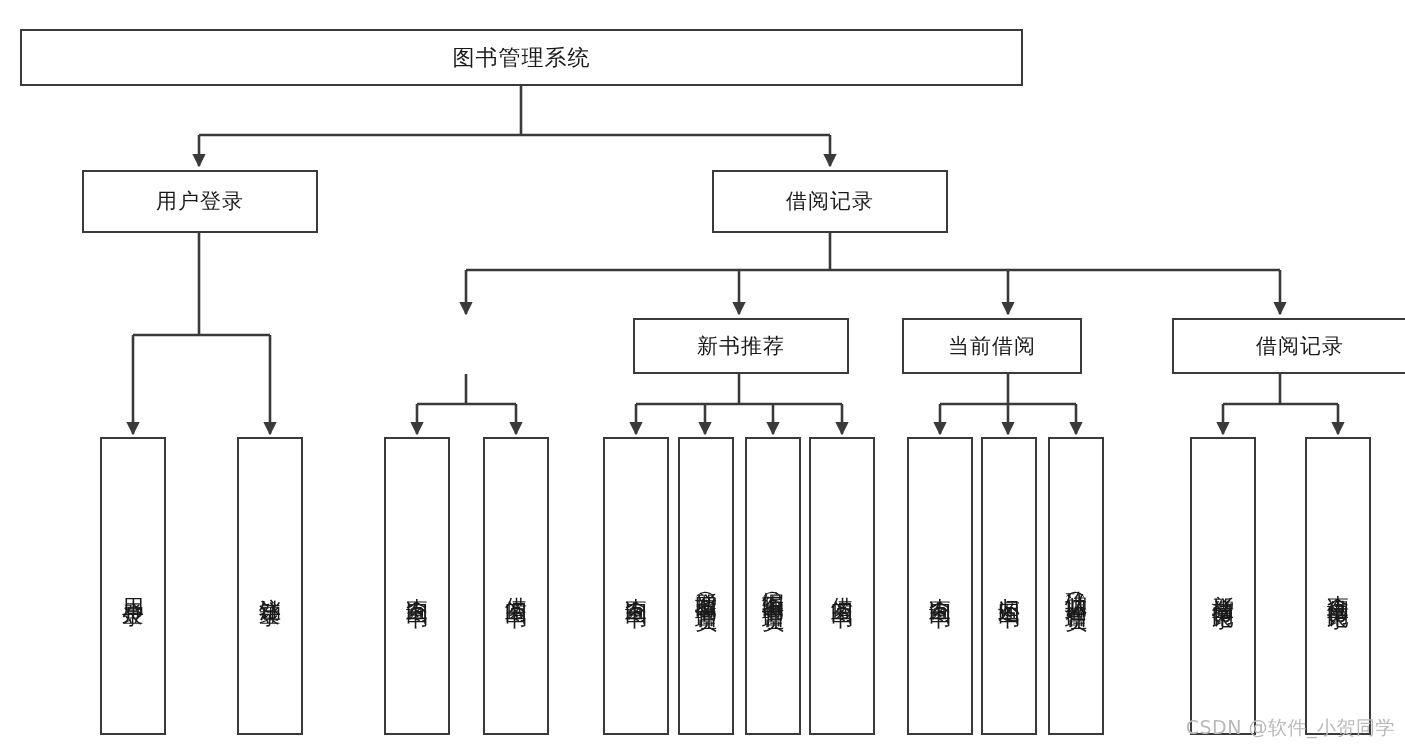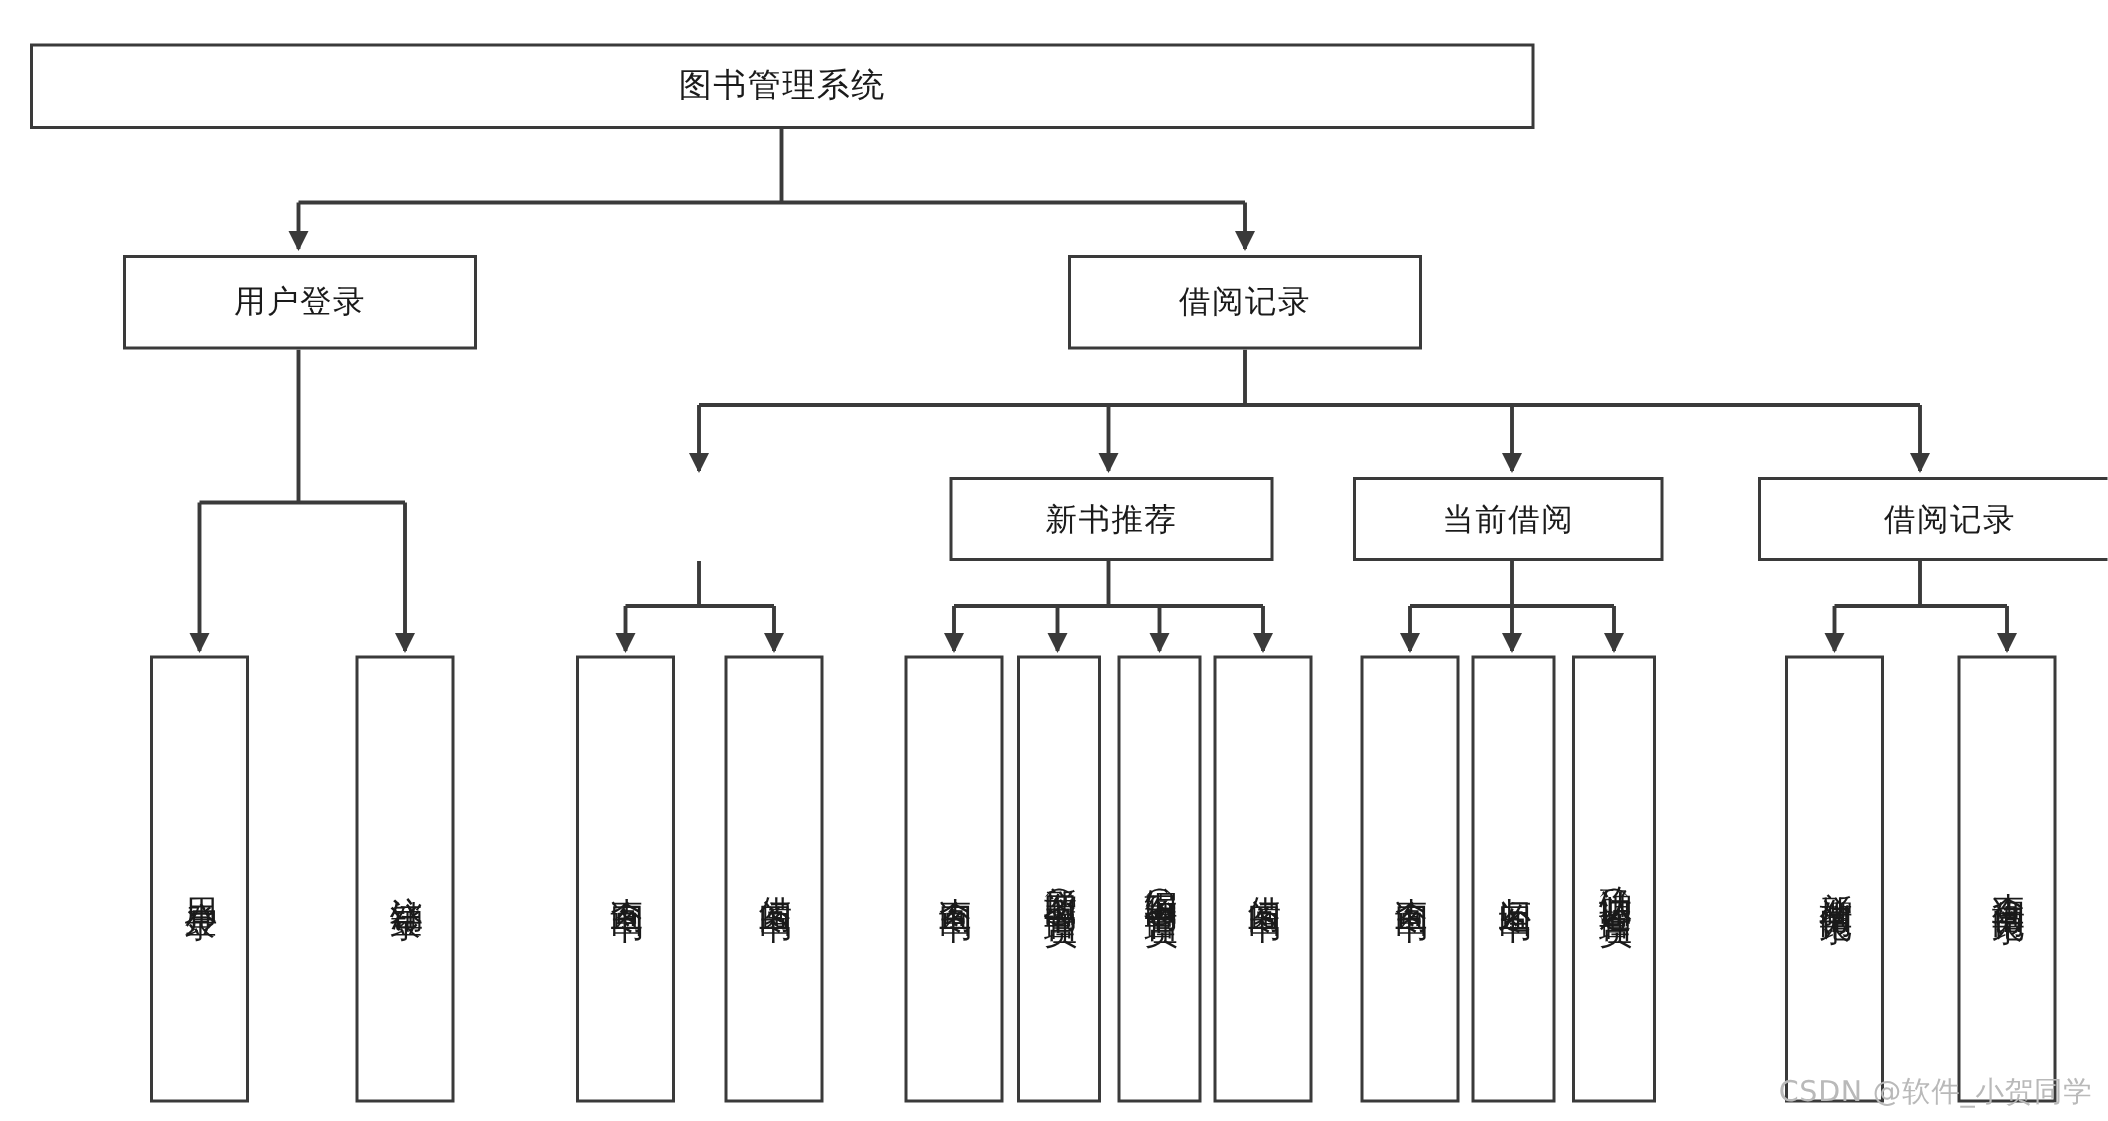--- a/index.html
+++ b/index.html
@@ -133,21 +133,21 @@
   <div class="node" style="left:82px; top:170px; width:236px; height:63px;">
     <span class="label">用户登录</span>
   </div>
   <div class="node" style="left:712px; top:170px; width:236px; height:63px;">
     <span class="label">借阅记录</span>
   </div>
 
   <div class="node" style="left:633px; top:318px; width:216px; height:56px;">
     <span class="label">新书推荐</span>
   </div>
-  <div class="node" style="left:902px; top:318px; width:207px; height:56px;">
+  <div class="node" style="left:902px; top:318px; width:180px; height:56px;">
     <span class="label">当前借阅</span>
   </div>
   <div class="node" style="left:1172px; top:318px; width:256px; height:56px;">
     <span class="label">借阅记录</span>
   </div>
 
   <div class="node vert" style="left:100px; top:437px; width:66px; height:298px;">
     <span class="label">用户登录</span>
   </div>
   <div class="node vert" style="left:237px; top:437px; width:66px; height:298px;">

